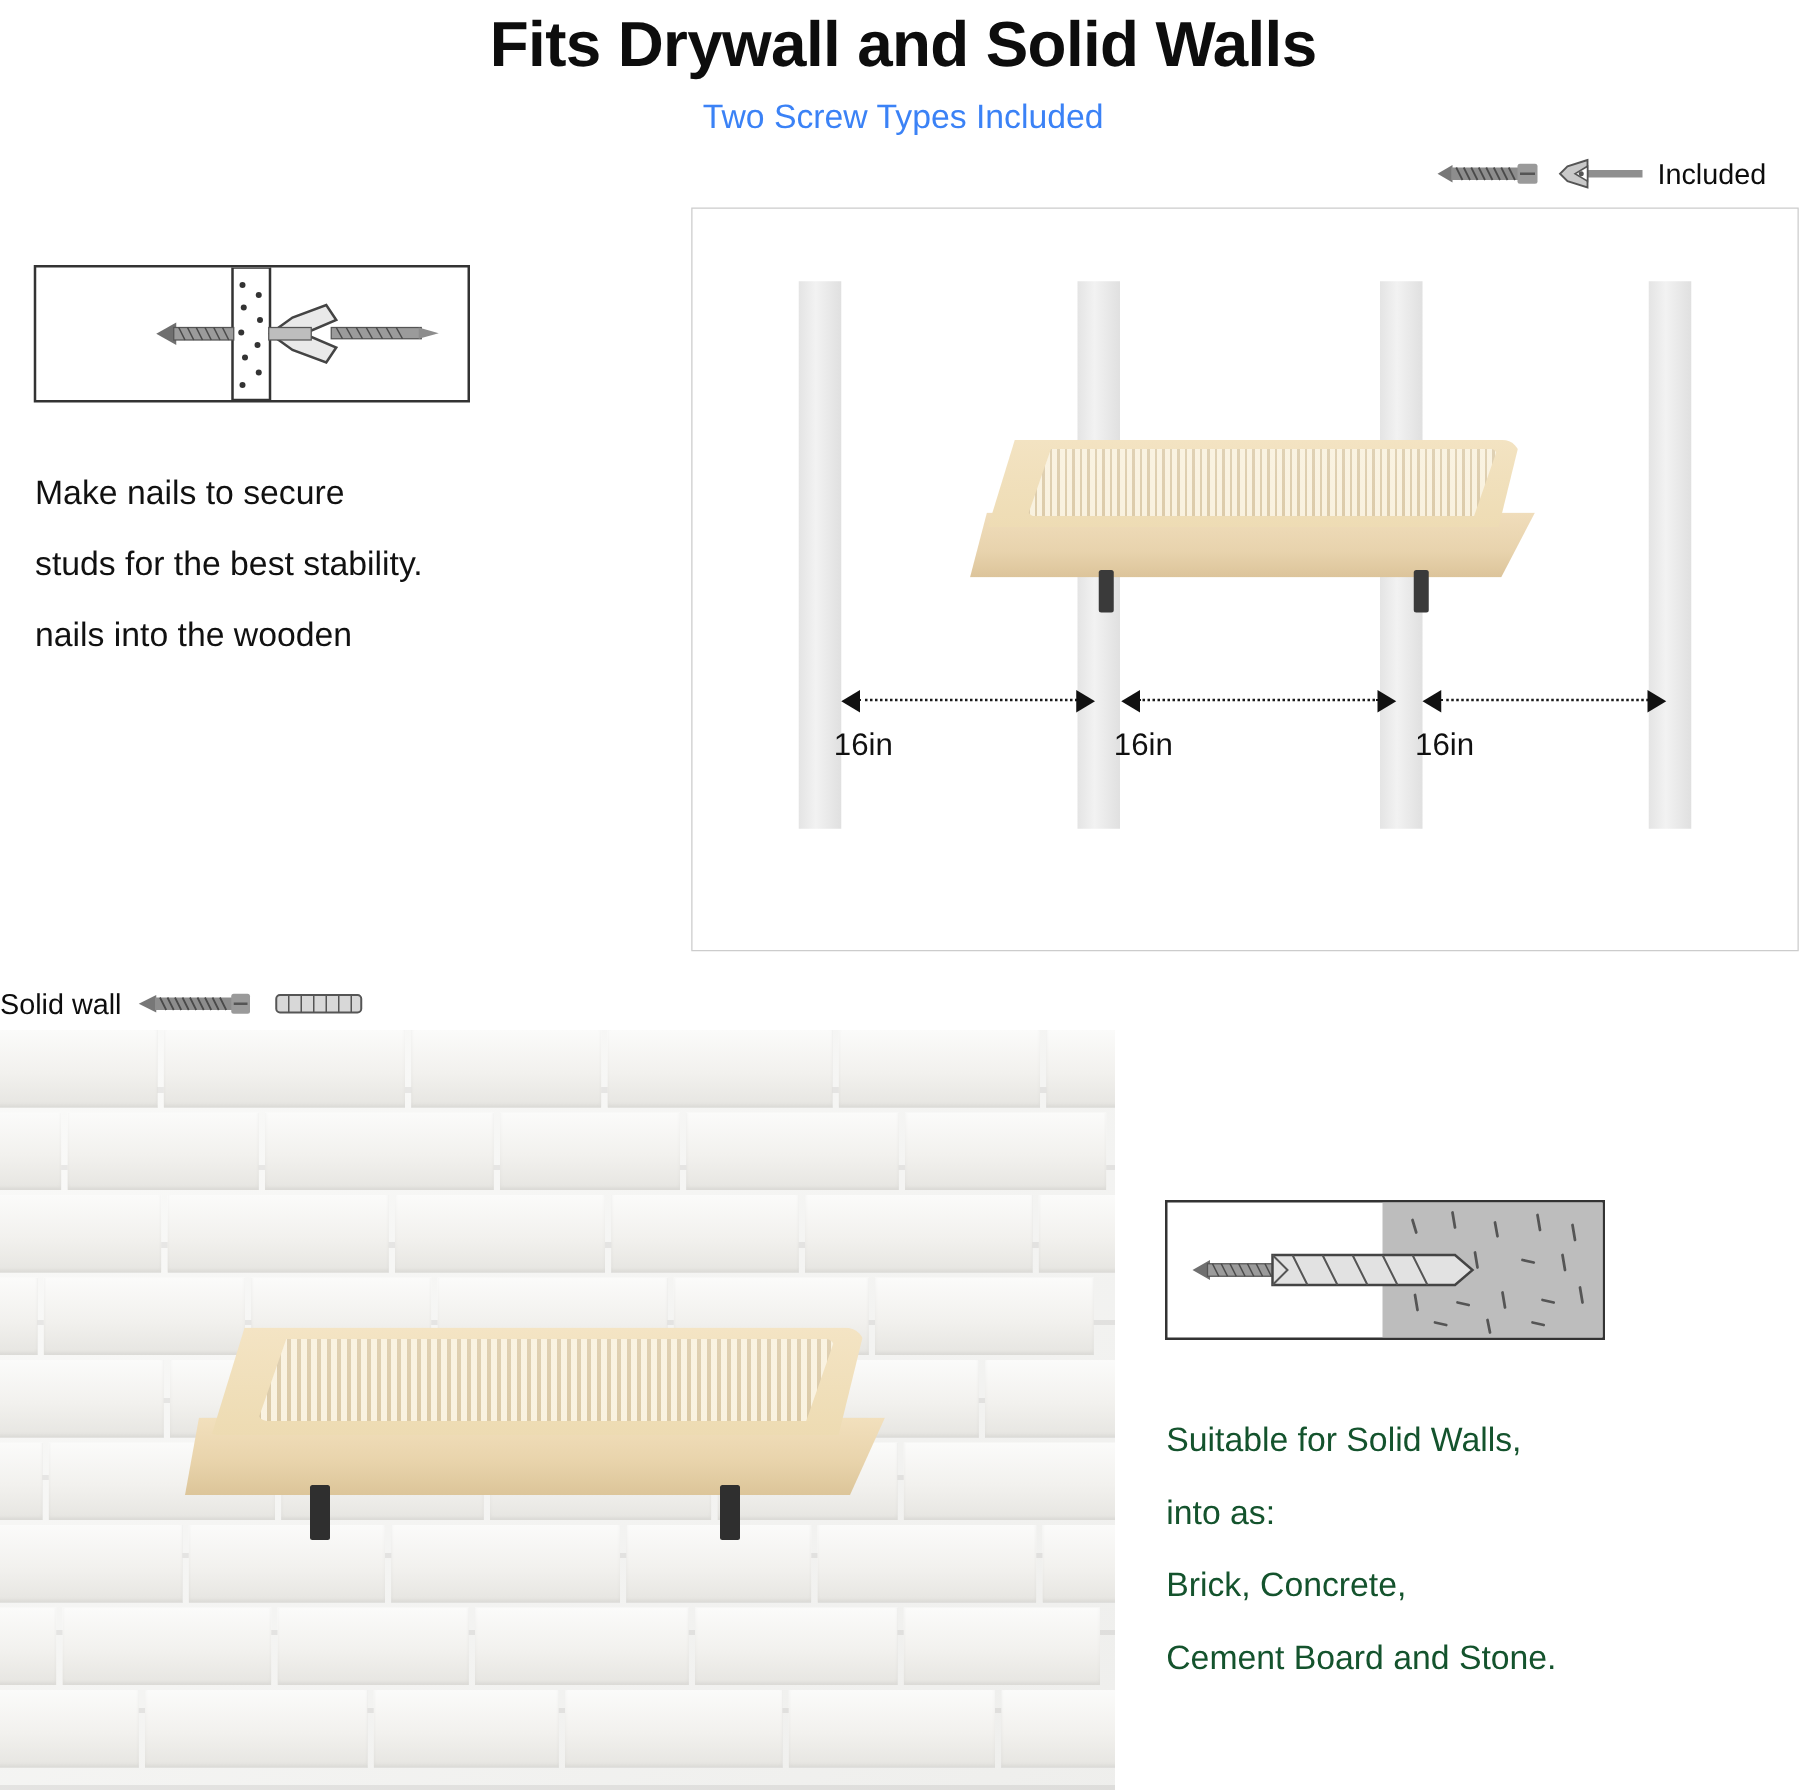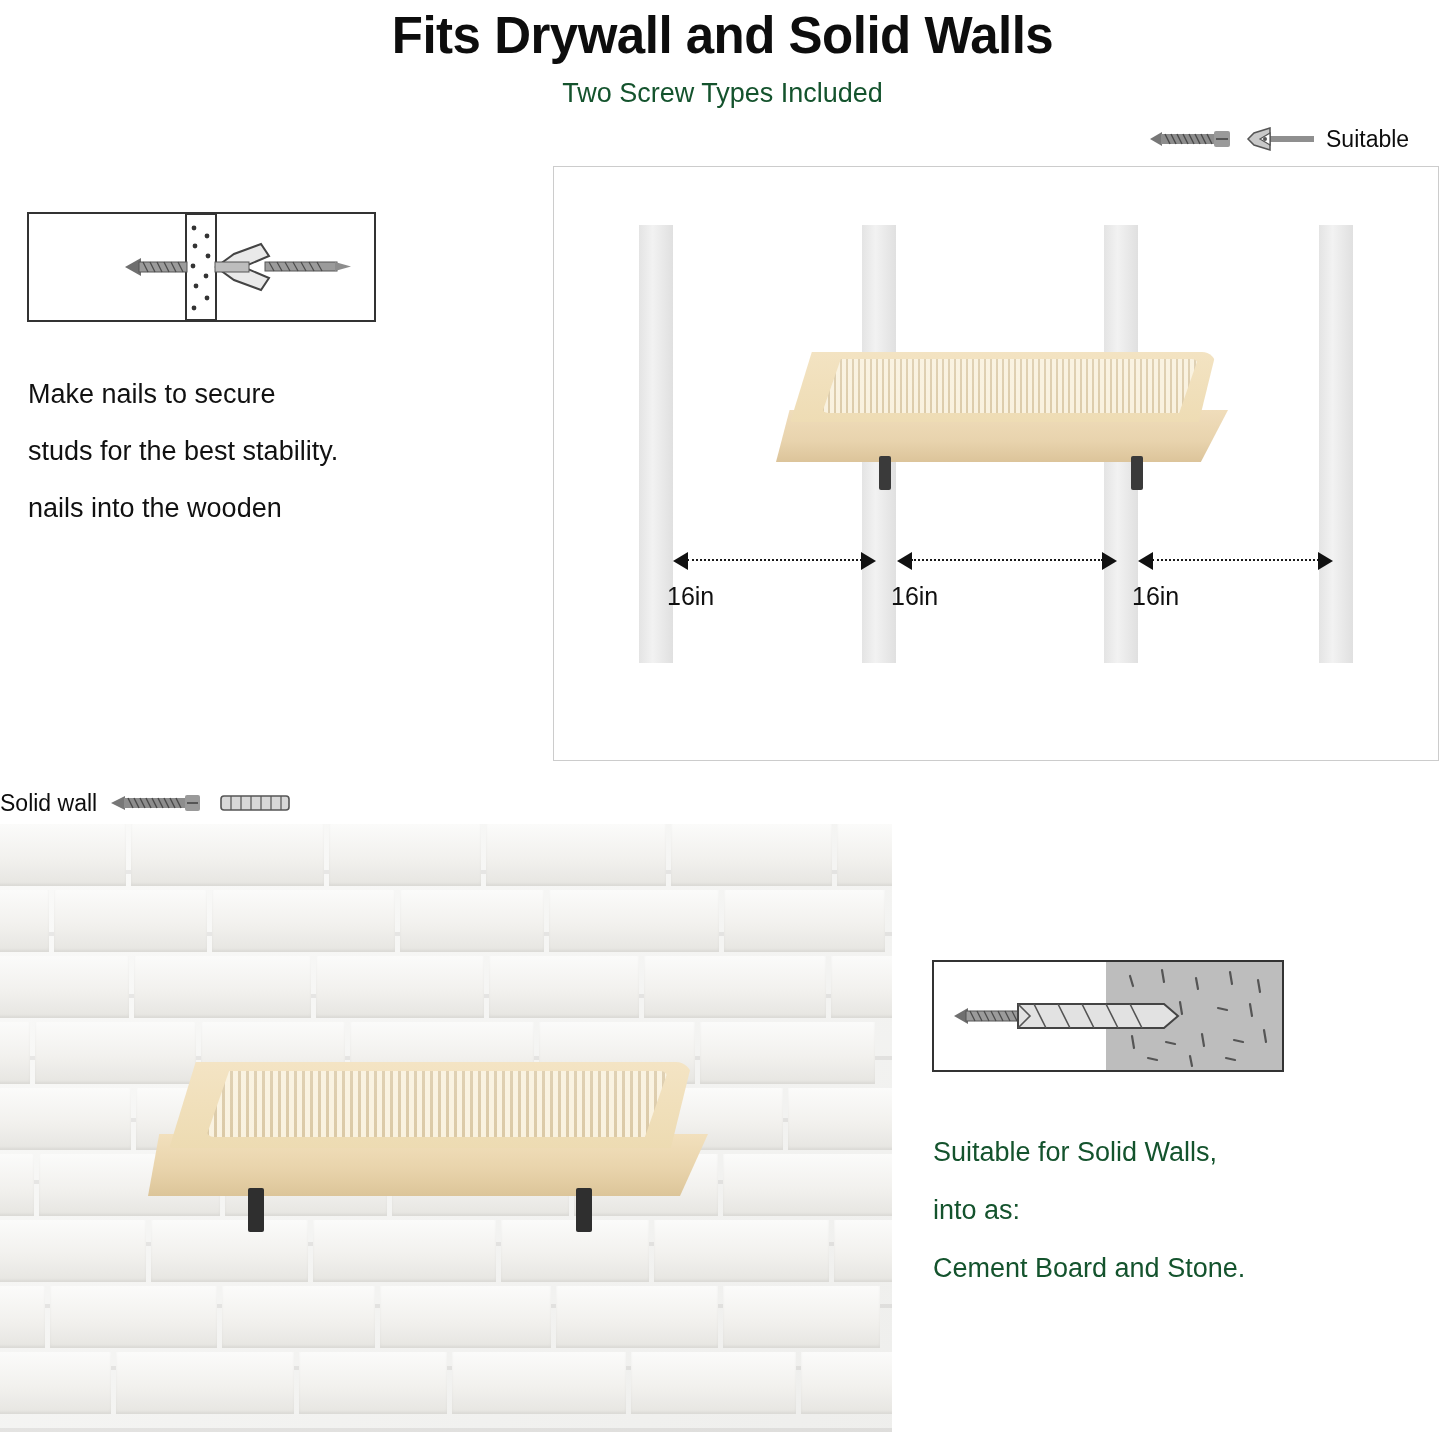--- a/index.html
+++ b/index.html
@@ -28,21 +28,21 @@
     letter-spacing: -0.5px;
     color: #0d0d0d;
   }
   .subtitle {
     position: absolute;
     top: 78px;
     left: 0;
     width: 1445px;
     text-align: center;
     font-size: 27px;
-    color: #14532d;
+    color: #3b82f6;
   }
 
   
   .legend-drywall {
     position: absolute;
     top: 122px;
     left: 1148px;
     width: 295px;
     height: 34px;
     display: flex;
@@ -319,21 +319,21 @@
     </svg>
   </span>
   <span>
     <svg width="72" height="28" viewBox="0 0 72 28">
       <rect x="26" y="11" width="44" height="6" fill="#8f8f8f"></rect>
       <path d="M26 3 L10 8 L4 14 L10 20 L26 25 Z" fill="#c9c9c9" stroke="#555" stroke-width="1.5"></path>
       <path d="M26 8 L16 14 L26 20 Z" fill="#fff" stroke="#555" stroke-width="1.2"></path>
       <circle cx="21" cy="14" r="2" fill="#555"></circle>
     </svg>
   </span>
-  <span class="legend-label">Suitable</span>
+  <span class="legend-label">Included</span>
 </div>
 
 <div class="box-drywall-detail">
   <svg width="345" height="106" viewBox="0 0 345 106">
 
     <rect x="157" y="0" width="30" height="106" fill="#ffffff" stroke="#333" stroke-width="2"></rect>
     <g fill="#333">
       <circle cx="165" cy="14" r="2.4"></circle>
         <circle cx="178" cy="22" r="2.4"></circle>
       <circle cx="166" cy="32" r="2.4"></circle>
@@ -572,14 +572,15 @@
 
     <path d="M84 42 L230 42 L244 54 L230 66 L84 66 Z" fill="#e2e2e2" stroke="#444" stroke-width="2"></path>
     <path d="M100 42 L112 66 M124 42 L136 66 M148 42 L160 66 M172 42 L184 66 M196 42 L208 66" stroke="#555" stroke-width="1.6" fill="none"></path>
     <path d="M84 42 L96 54 L84 66" fill="none" stroke="#555" stroke-width="1.6"></path>
   </svg>
 </div>
 
 <div class="caption-right">
   <div>Suitable for Solid Walls,</div>
   <div>into as:</div>
+  <div>Brick, Concrete,</div>
   <div>Cement Board and Stone.</div>
 </div>
 
 </body></html>

